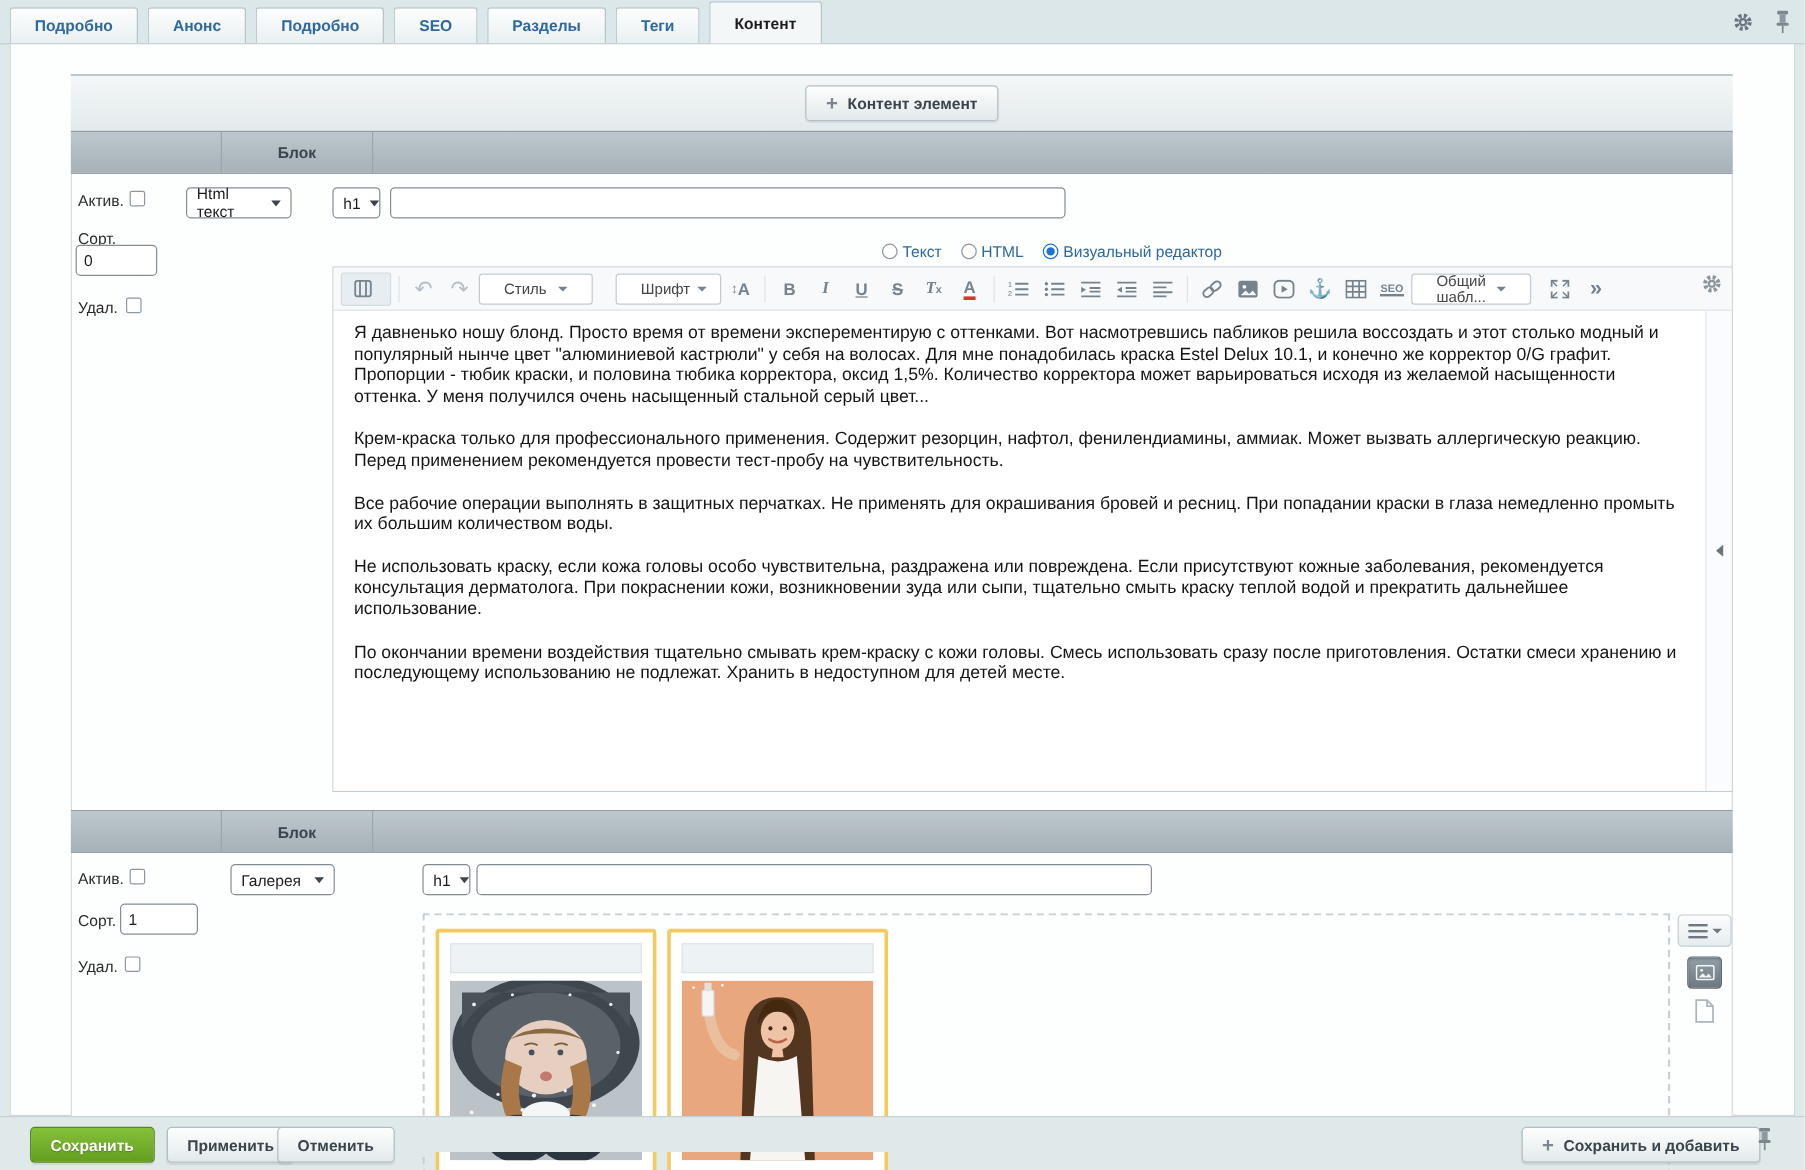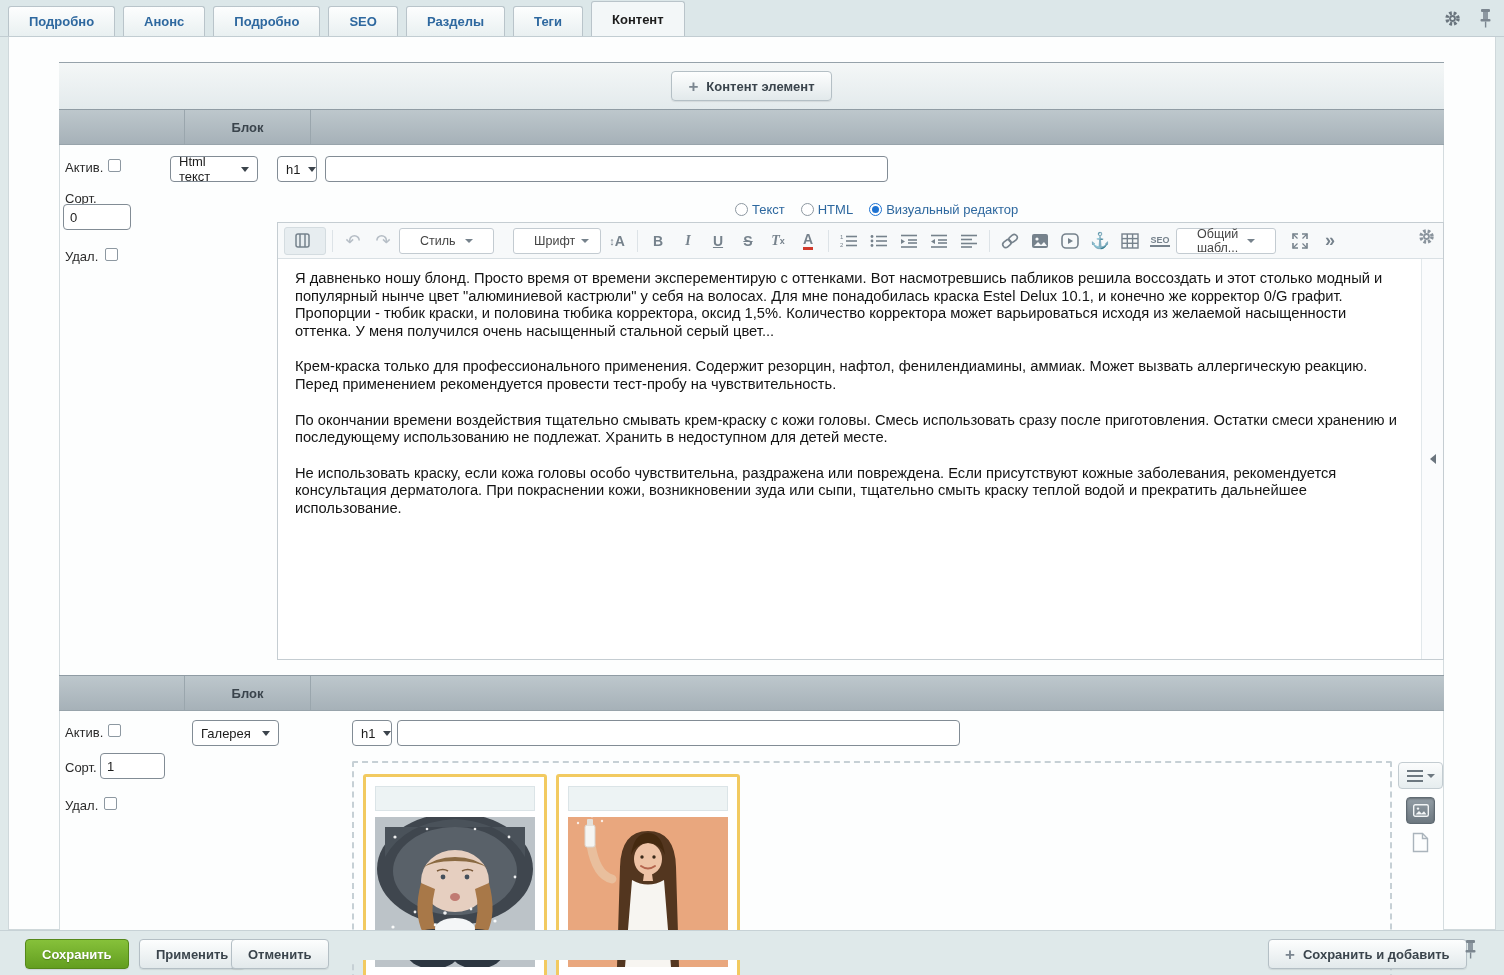--- a/index.html
+++ b/index.html
@@ -146,21 +146,21 @@
         <span>Блок</span>
       </div>
     <div class="bh-c3"></div>
   </div>
 
   <div class="tbody" style="top:145px; height:530px;"></div>
 
   <span class="lbl" style="position:absolute; left:65px; top:160px;">Актив.</span>
   <span class="cb" style="position:absolute; left:108px; top:159px;"></span>
 
-  <div class="sel" style="position:absolute; left:170px; top:156px; width:88px;">
+  <div class="sel" style="position:absolute; left:155px; top:156px; width:88px;">
     <span>Html текст</span>
       <span class="chev"></span>
   </div>
 
   <div class="sel" style="position:absolute; left:277px; top:156px; width:40px;">
     <span>h1</span>
       <span class="chev"></span>
   </div>
 
   <input class="inp" style="position: absolute; left: 325px; top: 156px; width: 563px;" value="">
@@ -320,22 +320,23 @@
             <circle cx="10" cy="10" r="6.5" fill="none" stroke="#8a949d" stroke-width="4" stroke-dasharray="3 2.2"></circle>
             <circle cx="10" cy="10" r="4" fill="#8a949d"></circle>
             <circle cx="10" cy="10" r="1.8" fill="#f7f9fa"></circle>
           </svg>
       </span>
     </div>
 
     <div class="ed-body">
       <p>Я давненько ношу блонд. Просто время от времени эксперементирую с оттенками. Вот насмотревшись пабликов решила воссоздать и этот столько модный и популярный нынче цвет "алюминиевой кастрюли" у себя на волосах. Для мне понадобилась краска Estel Delux 10.1, и конечно же корректор 0/G графит. Пропорции - тюбик краски, и половина тюбика корректора, оксид 1,5%. Количество корректора может варьироваться исходя из желаемой насыщенности оттенка. У меня получился очень насыщенный стальной серый цвет...</p>
       <p>Крем-краска только для профессионального применения. Содержит резорцин, нафтол, фенилендиамины, аммиак. Может вызвать аллергическую реакцию. Перед применением рекомендуется провести тест-пробу на чувствительность.</p>
+      <p>Все рабочие операции выполнять в защитных перчатках. Не применять для окрашивания бровей и ресниц. При попадании краски в глаза немедленно промыть их большим количеством воды.</p>
+      <p>Не использовать краску, если кожа головы особо чувствительна, раздражена или повреждена. Если присутствуют кожные заболевания, рекомендуется консультация дерматолога. При покраснении кожи, возникновении зуда или сыпи, тщательно смыть краску теплой водой и прекратить дальнейшее использование.</p>
       <p>По окончании времени воздействия тщательно смывать крем-краску с кожи головы. Смесь использовать сразу после приготовления. Остатки смеси хранению и последующему использованию не подлежат. Хранить в недоступном для детей месте.</p>
-      <p>Не использовать краску, если кожа головы особо чувствительна, раздражена или повреждена. Если присутствуют кожные заболевания, рекомендуется консультация дерматолога. При покраснении кожи, возникновении зуда или сыпи, тщательно смыть краску теплой водой и прекратить дальнейшее использование.</p>
     </div>
     <div class="ed-rail">
       <span class="rail-arrow"></span>
     </div>
   </div>
 
   <div class="blockhead" style="top:675px">
     <div class="bh-c1"></div>
     <div class="bh-c2">
         <span>Блок</span>

